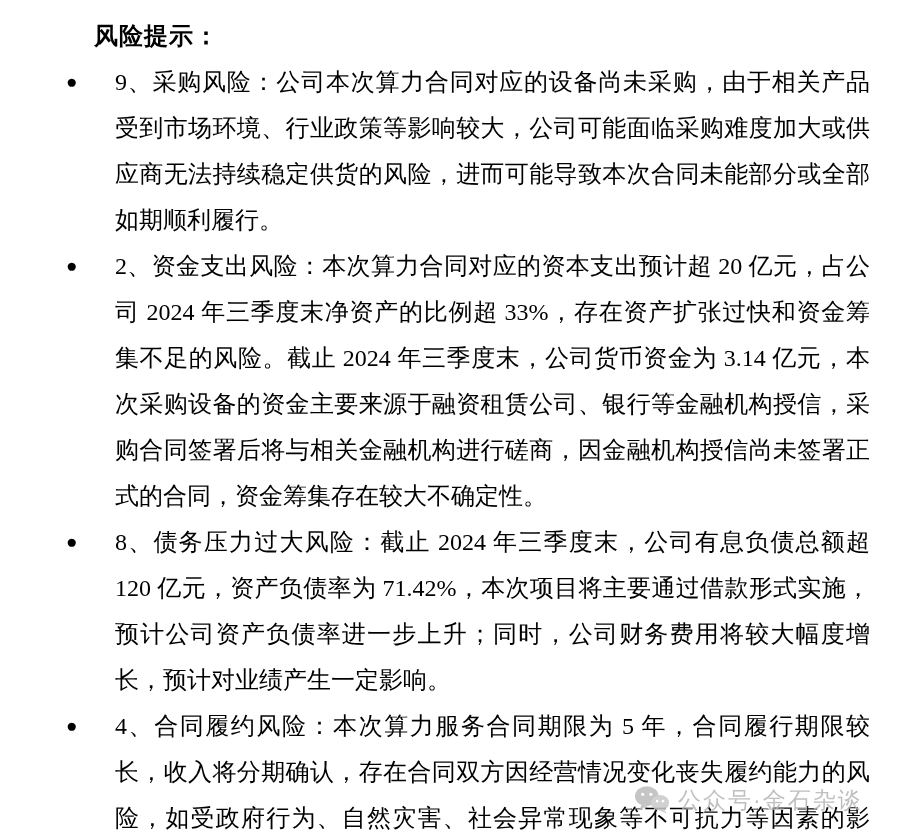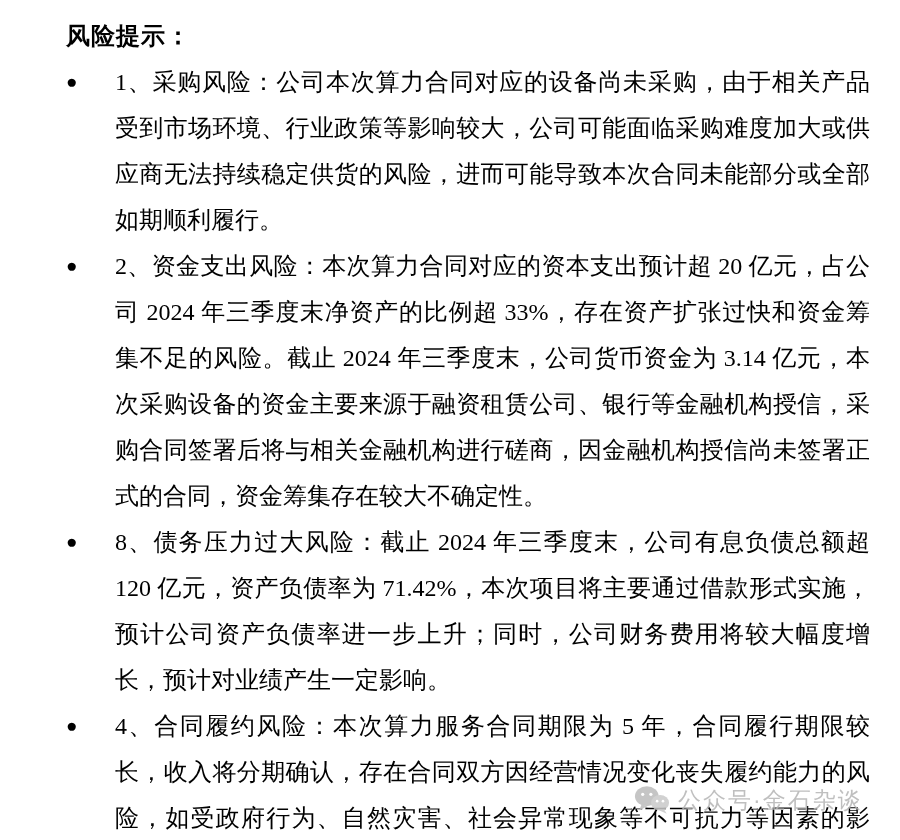--- a/index.html
+++ b/index.html
@@ -13,20 +13,21 @@
     font-family: "Liberation Serif", "DejaVu Serif", serif;
   }
   .content {
     padding: 13px 30px 0 66px; 
   }
   .doc-title {
     font-size: 24px;
     font-weight: bold;
     line-height: 46px;
     letter-spacing: 1px;
+    margin-left: 28px;
   }
   .bullet-item {
     display: flex;
     align-items: flex-start;
     font-size: 24px;
     line-height: 46px;
   }
   .bullet-marker {
     flex: 0 0 49px;
     font-size: 19px;
@@ -60,21 +61,21 @@
 </head>
 <body>
 
 <div class="page">
   <div class="content">
 
     <div class="doc-title">风险提示：</div>
 
     <div class="bullet-item">
       <span class="bullet-marker">●</span>
-      <span class="bullet-text">1、采购风险：公司本次算力合同对应的设备尚未采购，由于相关产品受到市场环境、行业政策等影响较大，公司可能面临采购难度加大或供应商无法持续稳定供货的风险，进而可能导致本次合同未能部分或全部如期顺利履行。</span>
+      <span class="bullet-text">9、采购风险：公司本次算力合同对应的设备尚未采购，由于相关产品受到市场环境、行业政策等影响较大，公司可能面临采购难度加大或供应商无法持续稳定供货的风险，进而可能导致本次合同未能部分或全部如期顺利履行。</span>
     </div>
 
     <div class="bullet-item">
       <span class="bullet-marker">●</span>
       <span class="bullet-text">2、资金支出风险：本次算力合同对应的资本支出预计超 20 亿元，占公司 2024 年三季度末净资产的比例超 33%，存在资产扩张过快和资金筹集不足的风险。截止 2024 年三季度末，公司货币资金为 3.14 亿元，本次采购设备的资金主要来源于融资租赁公司、银行等金融机构授信，采购合同签署后将与相关金融机构进行磋商，因金融机构授信尚未签署正式的合同，资金筹集存在较大不确定性。</span>
     </div>
 
     <div class="bullet-item">
       <span class="bullet-marker">●</span>
       <span class="bullet-text">8、债务压力过大风险：截止 2024 年三季度末，公司有息负债总额超 120 亿元，资产负债率为 71.42%，本次项目将主要通过借款形式实施，预计公司资产负债率进一步上升；同时，公司财务费用将较大幅度增长，预计对业绩产生一定影响。</span>

